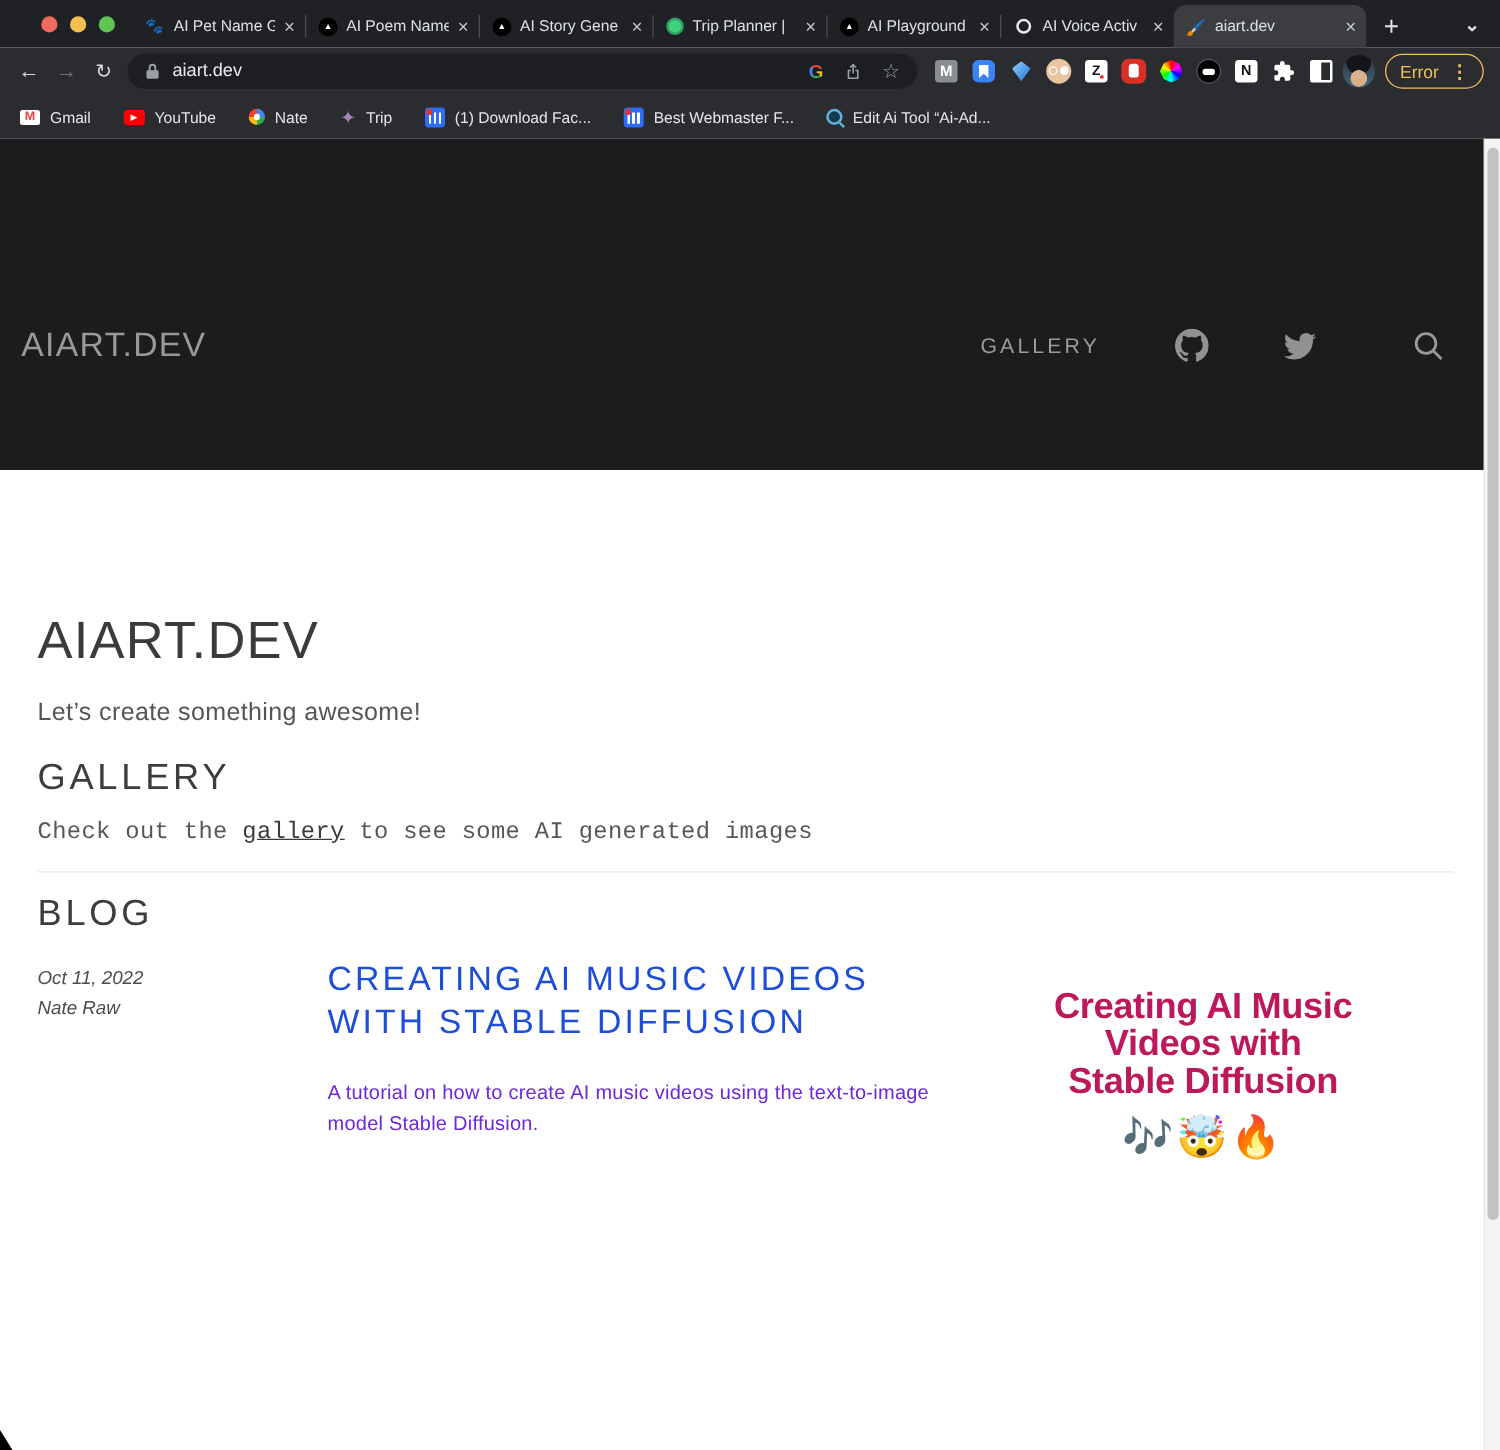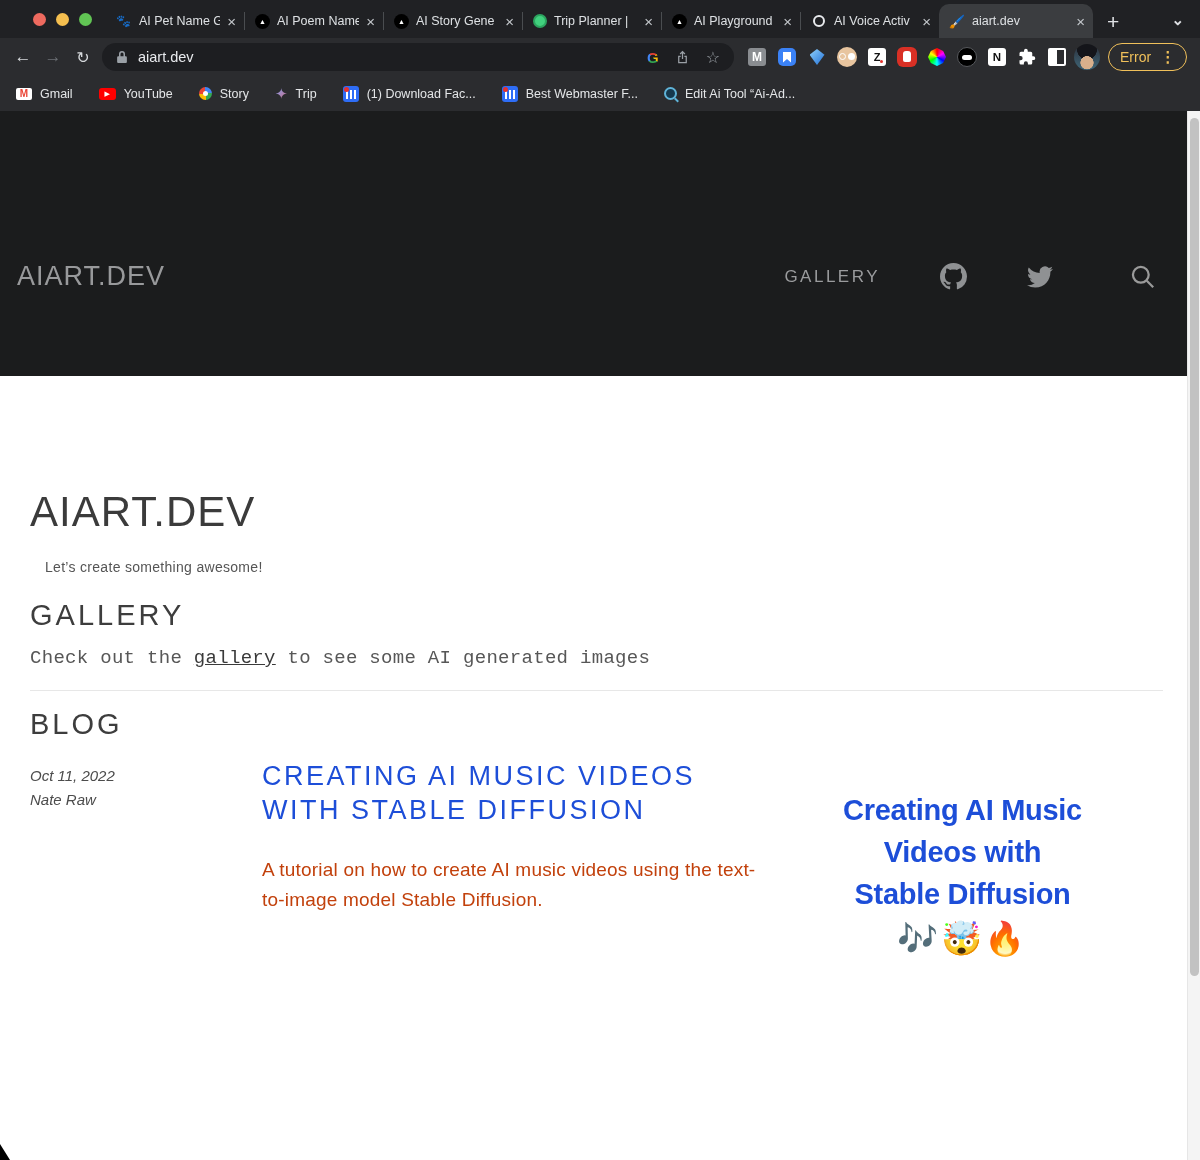--- a/index.html
+++ b/index.html
@@ -87,33 +87,33 @@
   .sitehead { height:265px; background:#1b1c1d; position:relative; }
   .sitelogo { position:absolute; left:17px; top:150px; font-size:27px; letter-spacing:1px; color:#98999b; }
   .sitenav { position:absolute; right:44px; top:152px; display:flex; align-items:center; }
   .navgallery { font-size:17px; letter-spacing:2.5px; color:#9a9b9d; }
   .hicon { margin-left:60px; display:flex; align-items:center; }
   .hicon.search { margin-left:76px; }
 
   
   .content { padding:112px 37px 0 30px; background:#fff; }
   .h1 { font-size:42px; letter-spacing:1px; color:#3b3b3b; font-weight:400; line-height:1.12; }
-  .tagline { margin-top:24px; font-size:14px; letter-spacing:0.3px; color:#555;margin-left:15px; }
+  .tagline { margin-top:24px; font-size:20px; letter-spacing:0.3px; color:#555; }
   .h2 { margin-top:24px; font-size:29px; letter-spacing:3px; color:#3d3d3d; font-weight:400; }
   .gpara { margin-top:15px; font-size:19px; letter-spacing:0.3px; color:#575757;font-family:Liberation Mono, monospace; }
   .gpara a { color:#3a3a3a; text-decoration:underline; }
   .rule { margin-top:21px; border:0; border-top:1px solid #e7e7e7; }
   .h2.blog { margin-top:17px; }
   .post { display:flex; margin-top:18px; }
   .post-meta { width:232px; font-size:15px; color:#4c4c4c; line-height:1.62; padding-top:5px;font-style:italic; }
   .post-main { width:500px; }
   .post-title { font-size:27px; letter-spacing:2.5px; color:#1d4ed8; font-weight:400; line-height:1.27; text-decoration:none; display:block; }
-  .post-excerpt { margin-top:27px; font-size:19px; line-height:1.6; letter-spacing:0.2px; color:#c2410c; }
+  .post-excerpt { margin-top:27px; font-size:16px; line-height:1.6; letter-spacing:0.2px; color:#6d28d9; }
   .post-thumb { flex:1; display:flex; flex-direction:column; align-items:center; padding-top:24px; }
-  .thumb-line { font-weight:700; font-size:29px; line-height:1.04; color:#1d4ed8; text-align:left; letter-spacing:-0.3px;margin-top:12px; }
+  .thumb-line { font-weight:700; font-size:29px; line-height:1.04; color:#be185d; text-align:left; letter-spacing:-0.3px; }
   .thumb-emojis { margin-top:9px; font-size:33px; text-align:center; letter-spacing:2px; }
 
   
   .scrollbar { position:absolute; right:0; top:111px; width:13px; height:1049px; background:#f4f4f4; border-left:1px solid #e6e6e6; }
   .scroll-thumb { position:absolute; left:2px; top:7px; width:9px; height:858px; background:#c2c2c2; border-radius:5px; }
 
   
   .cursor { position:absolute; left:0; bottom:0; width:0; height:0; border-bottom:16px solid #000; border-right:10px solid transparent; }
 
   svg { display:block; }
@@ -249,21 +249,21 @@
   <span class="bm">
     <span class="bm-gmail">M</span>
     <span>Gmail</span>
   </span>
   <span class="bm">
     <span class="bm-yt">▶</span>
     <span>YouTube</span>
   </span>
   <span class="bm">
     <span class="bm-maps"></span>
-    <span>Story</span>
+    <span>Nate</span>
   </span>
   <span class="bm">
     <span class="bm-bard">✦</span>
     <span>Trip</span>
   </span>
   <span class="bm">
     <span class="bm-dl"></span>
     <span>(1) Download Fac...</span>
   </span>
   <span class="bm">

